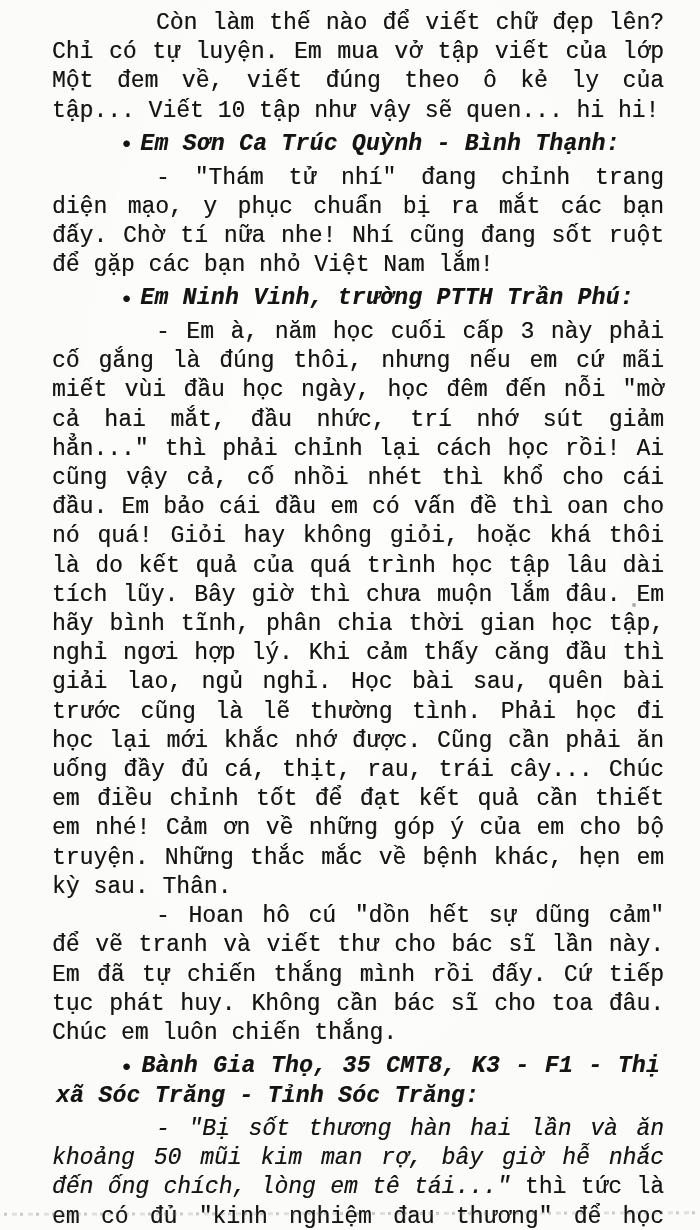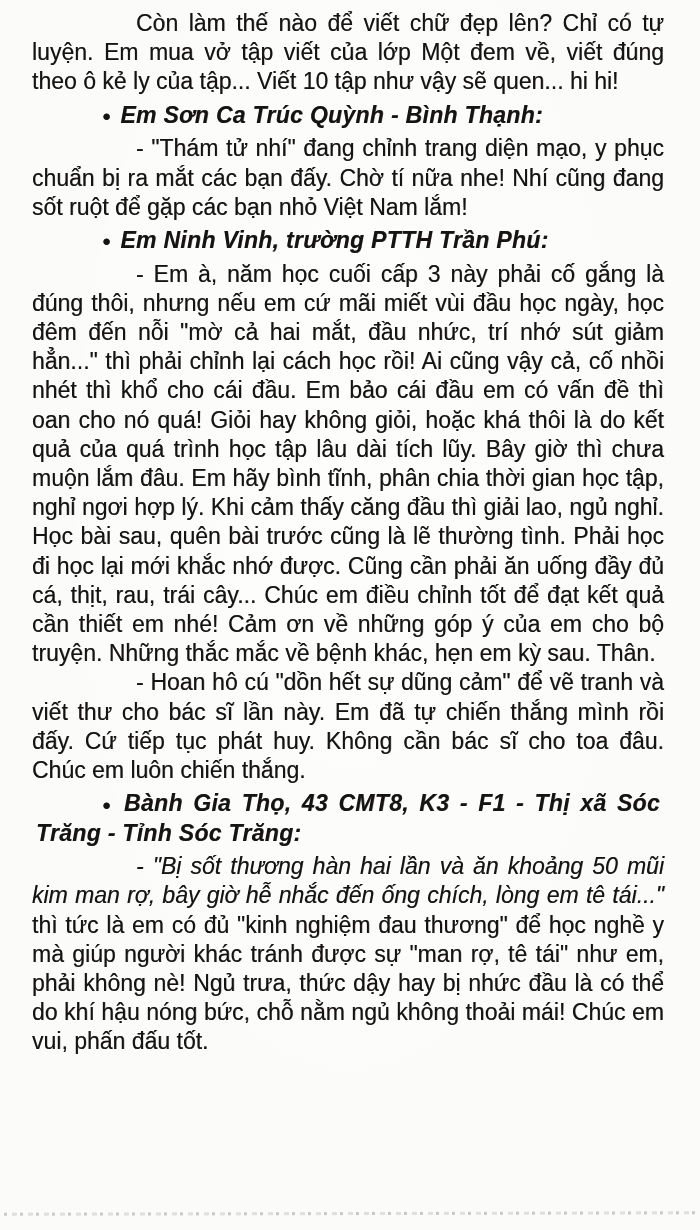--- a/index.html
+++ b/index.html
@@ -8,22 +8,22 @@
     width: 700px;
     height: 1230px;
     background: #fbfbfa;
     overflow: hidden;
   }
   .page {
     position: relative;
     box-sizing: border-box;
     width: 700px;
     height: 1230px;
-    padding: 9px 36px 0 32px;
-    font-family: Liberation Sans, sans-serif;
+    padding: 9px 36px 0 52px;
+    font-family: Liberation Mono, monospace;
     font-size: 23px;
     line-height: 29.2px;
     color: #151413;
     text-align: justify;
     text-shadow: 0.35px 0 0 rgba(25, 23, 20, 0.55);
     background:
       radial-gradient(ellipse at 50% 40%, rgba(255,255,255,0.6) 0%, rgba(0,0,0,0) 70%),
       #fbfbf9;
   }
   p.para {
@@ -81,21 +81,21 @@
 
   <p class="para">- "Thám tử nhí" đang chỉnh trang diện mạo, y phục chuẩn bị ra mắt các bạn đấy. Chờ tí nữa nhe! Nhí cũng đang sốt ruột để gặp các bạn nhỏ Việt Nam lắm!</p>
 
   <p class="heading"><span class="bullet">●</span><span>Em Ninh Vinh, trường PTTH Trần Phú:</span></p>
 
   <p class="para">- Em à, năm học cuối cấp 3 này phải cố gắng là đúng thôi, nhưng nếu em cứ mãi miết vùi đầu học ngày, học đêm đến nỗi "mờ cả hai mắt, đầu nhức, trí nhớ sút giảm hẳn..." thì phải chỉnh lại cách học rồi! Ai cũng vậy cả, cố nhồi nhét thì khổ cho cái đầu. Em bảo cái đầu em có vấn đề thì oan cho nó quá! Giỏi hay không giỏi, hoặc khá thôi là do kết quả của quá trình học tập lâu dài tích lũy. Bây giờ thì chưa muộn lắm đâu. Em hãy bình tĩnh, phân chia thời gian học tập, nghỉ ngơi hợp lý. Khi cảm thấy căng đầu thì giải lao, ngủ nghỉ. Học bài sau, quên bài trước cũng là lẽ thường tình. Phải học đi học lại mới khắc nhớ được. Cũng cần phải ăn uống đầy đủ cá, thịt, rau, trái cây... Chúc em điều chỉnh tốt để đạt kết quả cần thiết em nhé! Cảm ơn về những góp ý của em cho bộ truyện. Những thắc mắc về bệnh khác, hẹn em kỳ sau. Thân.</p>
 
 
   <p class="para">- Hoan hô cú "dồn hết sự dũng cảm" để vẽ tranh và viết thư cho bác sĩ lần này. Em đã tự chiến thắng mình rồi đấy. Cứ tiếp tục phát huy. Không cần bác sĩ cho toa đâu. Chúc em luôn chiến thắng.</p>
 
-  <p class="heading"><span class="bullet">●</span><span>Bành Gia Thọ, 43 CMT8, K3 - F1 - Thị xã Sóc Trăng - Tỉnh Sóc Trăng:</span></p>
+  <p class="heading"><span class="bullet">●</span><span>Bành Gia Thọ, 35 CMT8, K3 - F1 - Thị xã Sóc Trăng - Tỉnh Sóc Trăng:</span></p>
 
   <p class="para"><span class="italic-lead">- "Bị sốt thương hàn hai lần và ăn khoảng 50 mũi kim man rợ, bây giờ hễ nhắc đến ống chích, lòng em tê tái..." </span><span>thì tức là em có đủ "kinh nghiệm đau thương" để học nghề y mà giúp người khác tránh được sự "man rợ, tê tái" như em, phải không nè! Ngủ trưa, thức dậy hay bị nhức đầu là có thể do khí hậu nóng bức, chỗ nằm ngủ không thoải mái! Chúc em vui, phấn đấu tốt.</span></p>
 
 
 
   <span class="scan-speck speck-1"></span>
   <span class="scan-speck speck-2"></span>
   <div class="scan-line"></div>
 
 </div>

